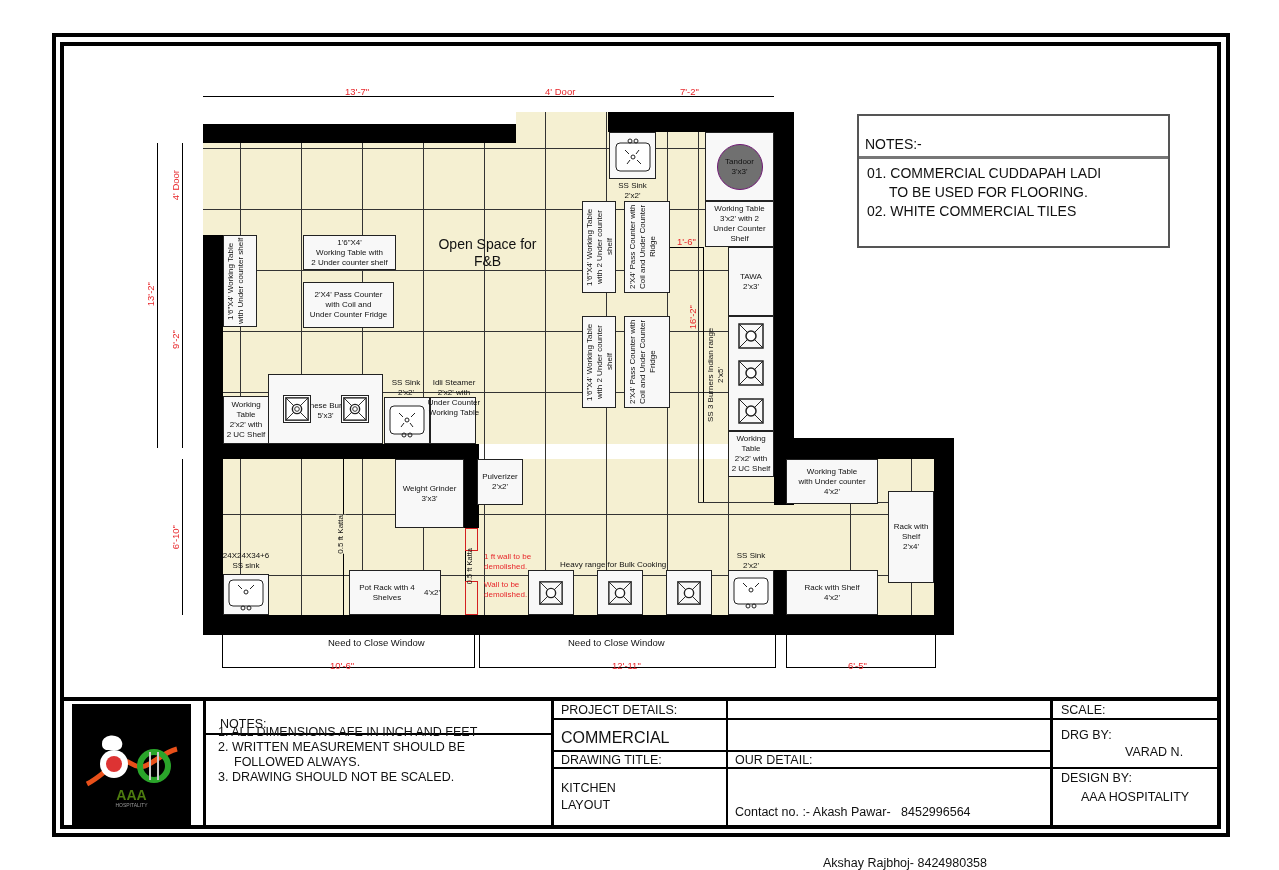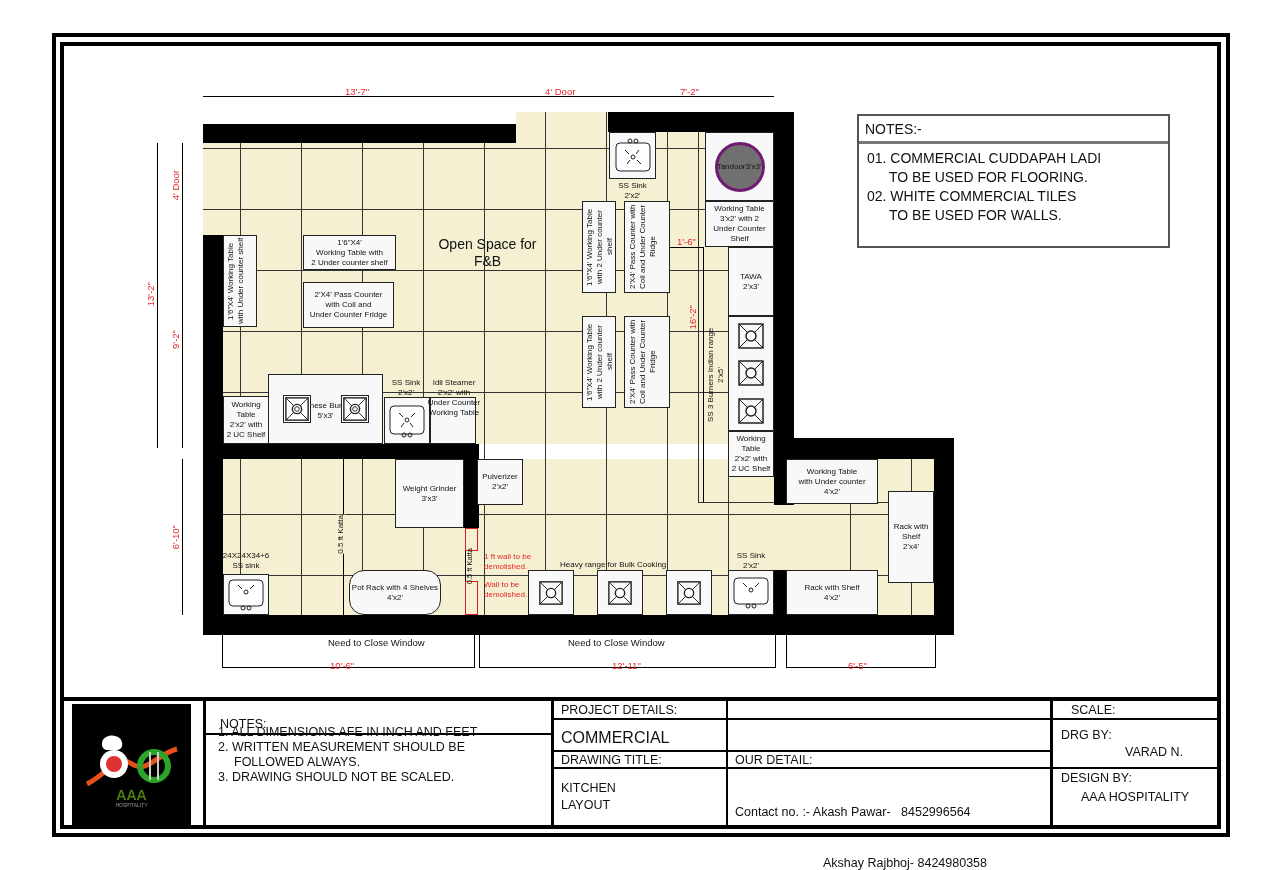--- a/index.html
+++ b/index.html
@@ -197,21 +197,21 @@
       <span class="vtext" style="width:38px;">2'X4' Pass Counter with Coil and Under Counter Ridge</span>
     </div>
   <div class="box" style="left:582px;top:316px;width:34px;height:92px;">
       <span class="vtext" style="width:28px;">1'6"X4' Working Table with 2 Under counter shelf</span>
     </div>
   <div class="box" style="left:624px;top:316px;width:46px;height:92px;">
       <span class="vtext" style="width:38px;">2'X4' Pass Counter with Coil and Under Counter Fridge</span>
     </div>
 
   <div class="box" style="left:705px;top:132px;width:69px;height:69px;">
-    <div style="width:44px;height:44px;border-radius:50%;background:#707070;border:3px solid #701a75;display:flex;flex-direction:row;align-items:center;justify-content:flex-end;font-size:8px;">
+    <div style="width:44px;height:44px;border-radius:50%;background:#707070;border:1px solid #701a75;display:flex;flex-direction:column;align-items:center;justify-content:center;font-size:8px;">
       <span>Tandoor</span>
         <span>3'x3'</span>
     </div>
   </div>
   <div class="box" style="left:705px;top:201px;width:69px;height:46px;flex-direction:column;">
     <span>Working Table</span>
       <span>3'x2' with 2</span>
       <span>Under Counter</span>
       <span>Shelf</span>
   </div>
@@ -279,21 +279,21 @@
   <div class="box" style="left:223px;top:574px;width:46px;height:41px;">
       <svg viewBox="0 0 40 36" width="40" height="36">
         <rect x="3" y="3" width="34" height="26" rx="4" fill="#fff" stroke="#222"></rect>
         <circle cx="20" cy="15" r="2" fill="none" stroke="#222"></circle>
         <line x1="12" y1="8" x2="16" y2="12" stroke="#222"></line>
         <line x1="28" y1="8" x2="24" y2="12" stroke="#222"></line>
         <circle cx="17" cy="31" r="2" fill="none" stroke="#222"></circle>
         <circle cx="23" cy="31" r="2" fill="none" stroke="#222"></circle>
       </svg>
     </div>
-  <div class="box" style="left:349px;top:570px;width:92px;height:45px;flex-direction:column;border-radius:15px;">
+  <div class="box" style="left:349px;top:570px;width:92px;height:45px;flex-direction:row;">
     <span>Pot Rack with 4 Shelves</span>
       <span>4'x2'</span>
   </div>
   <div class="lbl" style="left:560px;top:560px;">Heavy range for Bulk Cooking</div>
   <div class="box" style="left:528px;top:570px;width:46px;height:45px;">
       <div style="width:26px;height:26px;"><svg viewBox="0 0 28 28">
           <rect x="2" y="2" width="24" height="24" fill="none" stroke="#222" stroke-width="1.5"></rect>
           <line x1="2" y1="2" x2="26" y2="26" stroke="#222"></line>
           <line x1="26" y1="2" x2="2" y2="26" stroke="#222"></line>
           <circle cx="14" cy="14" r="5" fill="#fff" stroke="#222" stroke-width="1.5"></circle>
@@ -340,26 +340,25 @@
       <span>Shelf</span>
       <span>2'x4'</span>
   </div>
   <div class="box" style="left:786px;top:570px;width:92px;height:45px;flex-direction:column;">
     <span>Rack with Shelf</span>
       <span>4'x2'</span>
   </div>
 </div>
 
 <div class="abs" style="left:857px;top:114px;width:313px;height:134px;border:2px solid #555;">
-  <div style="height:28px;border-bottom:3px solid #777;font-size:14px;padding:5px 6px;box-sizing:border-box;">NOTES:-</div>
+  <div style="height:16px;border-bottom:3px solid #777;font-size:14px;padding:20px 6px;box-sizing:border-box;">NOTES:-</div>
   <div style="font-size:14px;line-height:19px;padding:5px 8px;">
     <div>01. COMMERCIAL CUDDAPAH LADI</div>
     <div style="padding-left:22px;">TO BE USED FOR FLOORING.</div>
     <div>02. WHITE COMMERCIAL TILES</div>
-    <div style="padding-left:22px;">TO BE USED FOR WALLS.</div>
   </div>
 </div>
 
 <div class="abs" style="left:60px;top:697px;width:1161px;height:4px;background:#000;"></div>
 
 <div class="abs" style="left:72px;top:704px;width:119px;height:121px;background:#000;">
   <svg viewBox="0 0 119 121" width="119" height="121">
     <path d="M15 80 C35 70,45 50,60 60 C75 70,85 50,105 45" stroke="#e8501a" stroke-width="5" fill="none"></path>
     <circle cx="42" cy="60" r="14" fill="#fff"></circle>
     <circle cx="42" cy="60" r="8" fill="#d33"></circle>
@@ -398,17 +397,17 @@
   <div>KITCHEN</div>
   <div>LAYOUT</div>
 </div>
 <div class="abs" style="left:735px;top:753px;font-size:12.5px;">OUR DETAIL:</div>
 <div class="abs" style="left:735px;top:770px;font-size:12.5px;line-height:17px;white-space:pre;">
   <div>Contact no. :- Akash Pawar-   8452996564</div>
   <div style="padding-left:88px;">Akshay Rajbhoj- 8424980358</div>
   
 </div>
 
-<div class="abs" style="left:1061px;top:703px;font-size:12.5px;margin-left:10px;">SCALE:</div>
+<div class="abs" style="left:1061px;top:703px;font-size:12.5px;">SCALE:</div>
 <div class="abs" style="left:1061px;top:728px;font-size:12.5px;">DRG BY:</div>
 <div class="abs" style="left:1125px;top:745px;font-size:12.5px;">VARAD N.</div>
 <div class="abs" style="left:1061px;top:771px;font-size:12.5px;">DESIGN BY:</div>
 <div class="abs" style="left:1081px;top:790px;font-size:12.5px;">AAA HOSPITALITY</div>
 
 </body></html>

